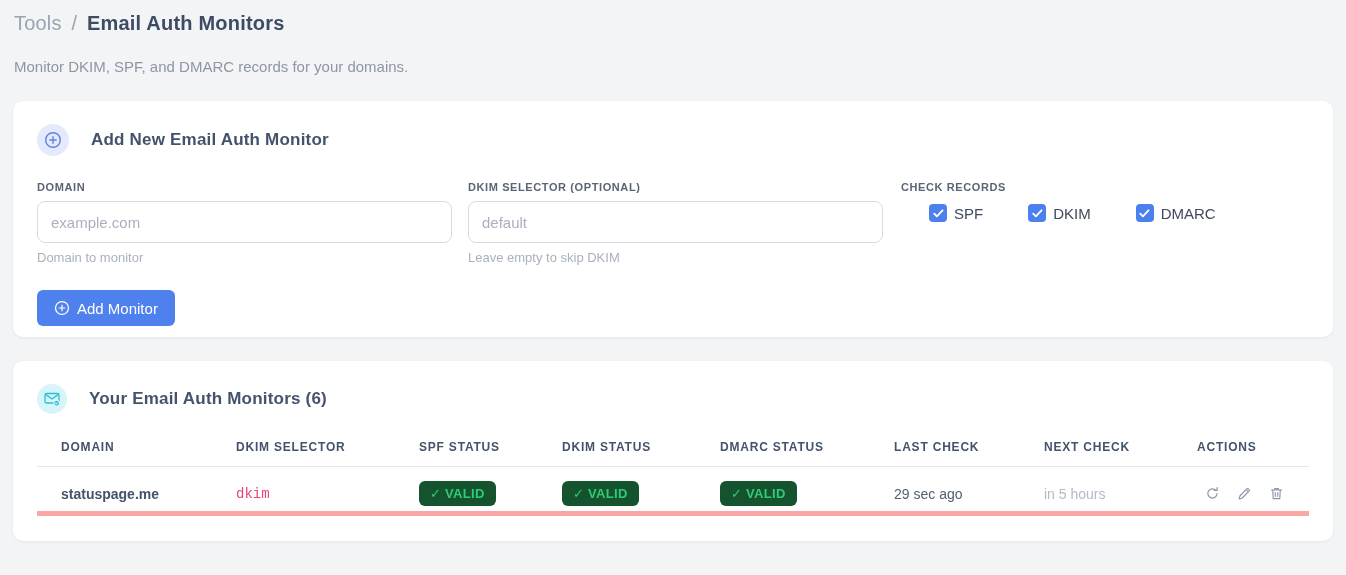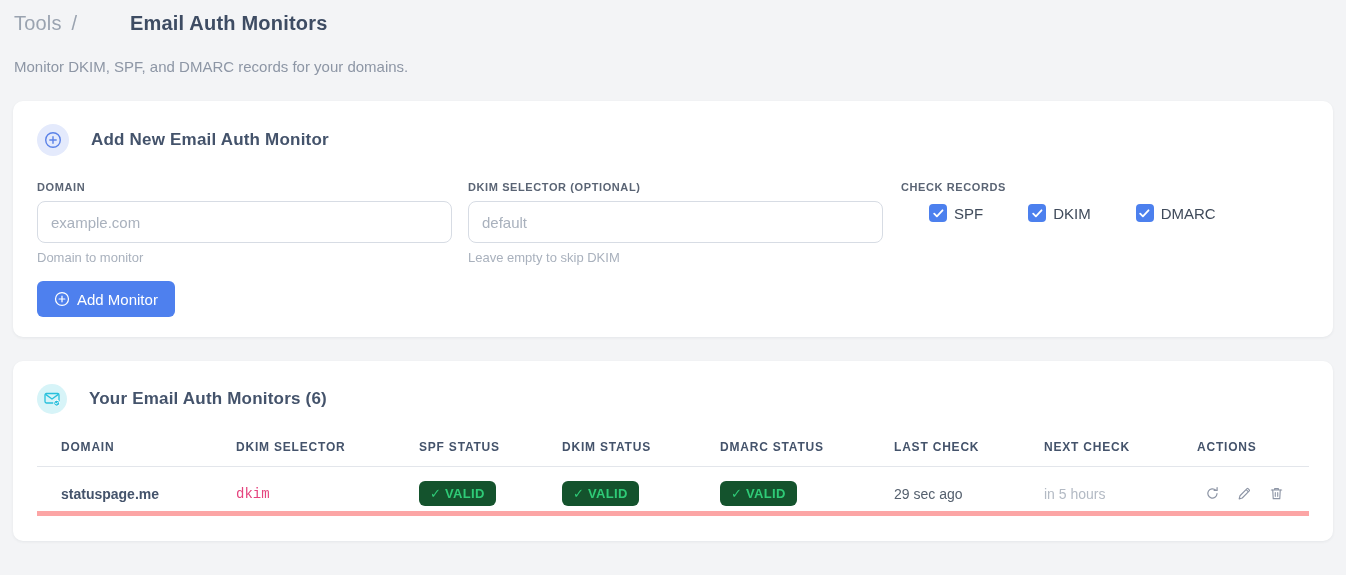--- a/index.html
+++ b/index.html
@@ -9,21 +9,21 @@
     font-family:"Liberation Sans","DejaVu Sans",sans-serif;
     color:#44536b;
   }
   .page { padding:12px 13px 0 13px; }
 
   
   .page-header { padding:0 1px 0 1px; }
   .breadcrumb { font-size:20px; font-weight:600; letter-spacing:.2px; }
   .breadcrumb .crumb-section { color:#9aa3b0; font-weight:500; cursor:pointer; }
   .breadcrumb .crumb-sep { color:#9aa3b0; font-weight:400; margin:0 4px; }
-  .breadcrumb .crumb-current { color:#3e4c63; font-weight:700;margin-left:43px; }
+  .breadcrumb .crumb-current { color:#3e4c63; font-weight:700; }
   .page-subtitle { margin-top:23px; font-size:15px; color:#8d96a5; }
 
   
   .card {
     background:#ffffff;
     border-radius:10px;
     box-shadow:0 1px 3px rgba(40,50,70,.07);
     margin-top:26px;
   }
   .card-1 { padding:23px 24px 22px 24px; height:236px; }
@@ -54,21 +54,21 @@
   .check-group { margin-left:2px; }
   .check-row { display:flex; align-items:center; gap:17px; margin-top:11px; }
   .check-item { display:flex; align-items:center; gap:7px; cursor:pointer;padding-left:28px; }
   .checkbox {
     width:18px; height:18px; border-radius:4px; background:#4c80ee;
     display:flex; align-items:center; justify-content:center; flex:0 0 auto;
   }
   .check-label { font-size:15px; color:#3f4a5a; }
 
   .btn-primary {
-    margin-top:16px; display:inline-flex; align-items:center; gap:7px;
+    margin-top:25px; display:inline-flex; align-items:center; gap:7px;
     background:#4e80ee; color:#ffffff; border:none; border-radius:6px;
     height:36px; padding:0 17px; font-size:15px; font-weight:500;
     font-family:"Liberation Sans","DejaVu Sans",sans-serif; cursor:pointer;
   }
 
   
   .monitors-table { width:100%; border-collapse:collapse; margin-top:26px; }
   .monitors-table th {
     text-align:left; font-size:12px; font-weight:700; letter-spacing:.8px;
     color:#44536b; text-transform:uppercase; padding:0 0 12px 0;

